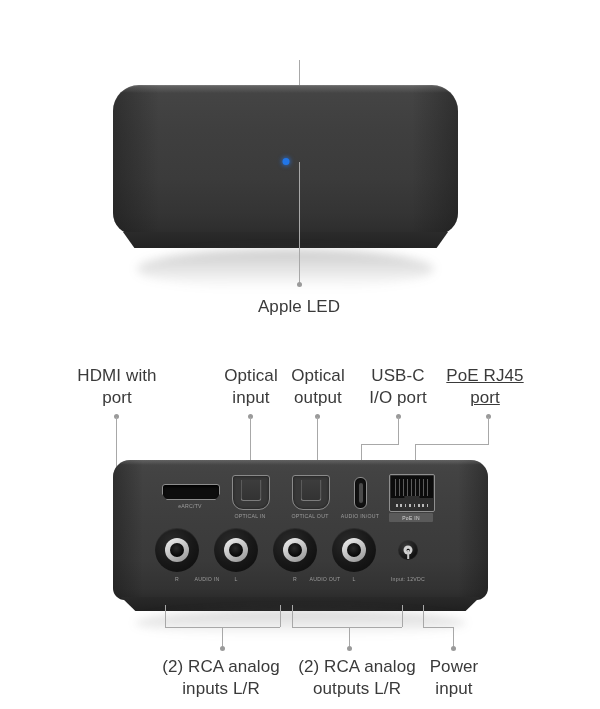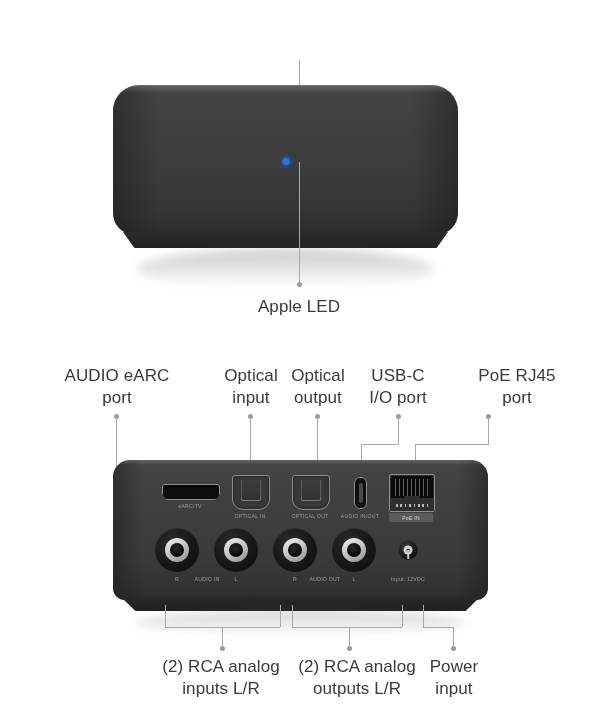--- a/index.html
+++ b/index.html
@@ -338,29 +338,29 @@
     <div class="lid"></div>
     <div class="foot"></div>
     <div class="led"></div>
     <div class="refl"></div>
   </div>
 
   <div class="lline v" style="left:299px; top:162px; height:122px;"></div>
   <div class="ldot" style="left:297px; top:282px;"></div>
   <div class="callout" style="left:224px; top:296px; width:150px;">Apple LED</div>
 
-  <div class="callout" style="left:52px; top:365px; width:130px;">AUDIO eARC
+  <div class="callout" style="left:52px; top:365px; width:130px;">HDMI with
 port</div>
   <div class="callout" style="left:210px; top:365px; width:82px;">Optical
 input</div>
   <div class="callout" style="left:277px; top:365px; width:82px;">Optical
 output</div>
   <div class="callout" style="left:354px; top:365px; width:88px;text-align:center;">USB-C
 I/O port</div>
-  <div class="callout" style="left:468px; top:365px; width:98px;">PoE RJ45
+  <div class="callout" style="left:436px; top:365px; width:98px;text-decoration:underline;">PoE RJ45
 port</div>
 
   <div class="ldot" style="left:114px; top:414px;"></div>
   <div class="ldot" style="left:248px; top:414px;"></div>
   <div class="ldot" style="left:315px; top:414px;"></div>
   <div class="ldot" style="left:396px; top:414px;"></div>
   <div class="ldot" style="left:486px; top:414px;"></div>
 
   <div class="lline v" style="left:116px; top:417px; height:53px;"></div>
   <div class="lline h" style="left:116px; top:470px; width:74px;"></div>

